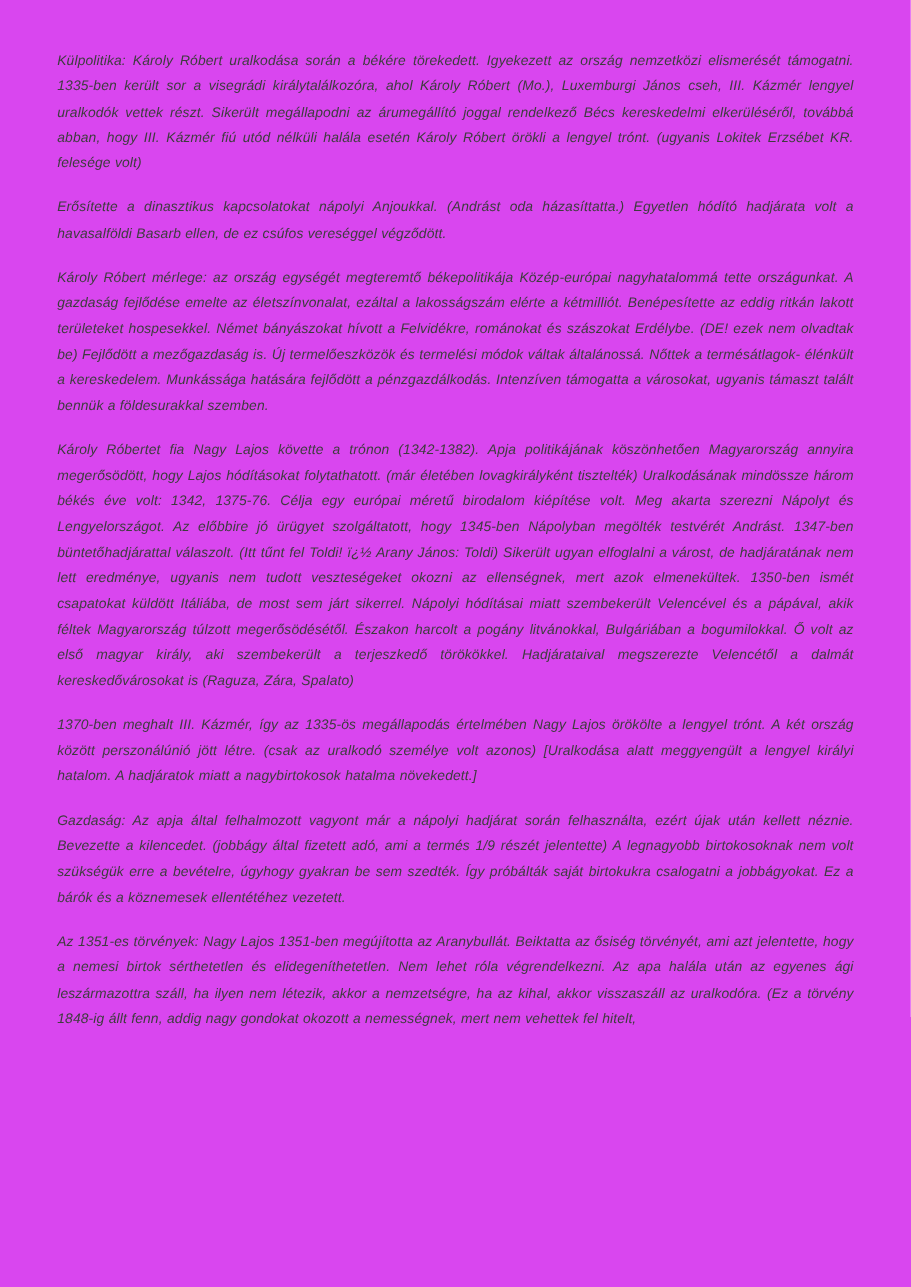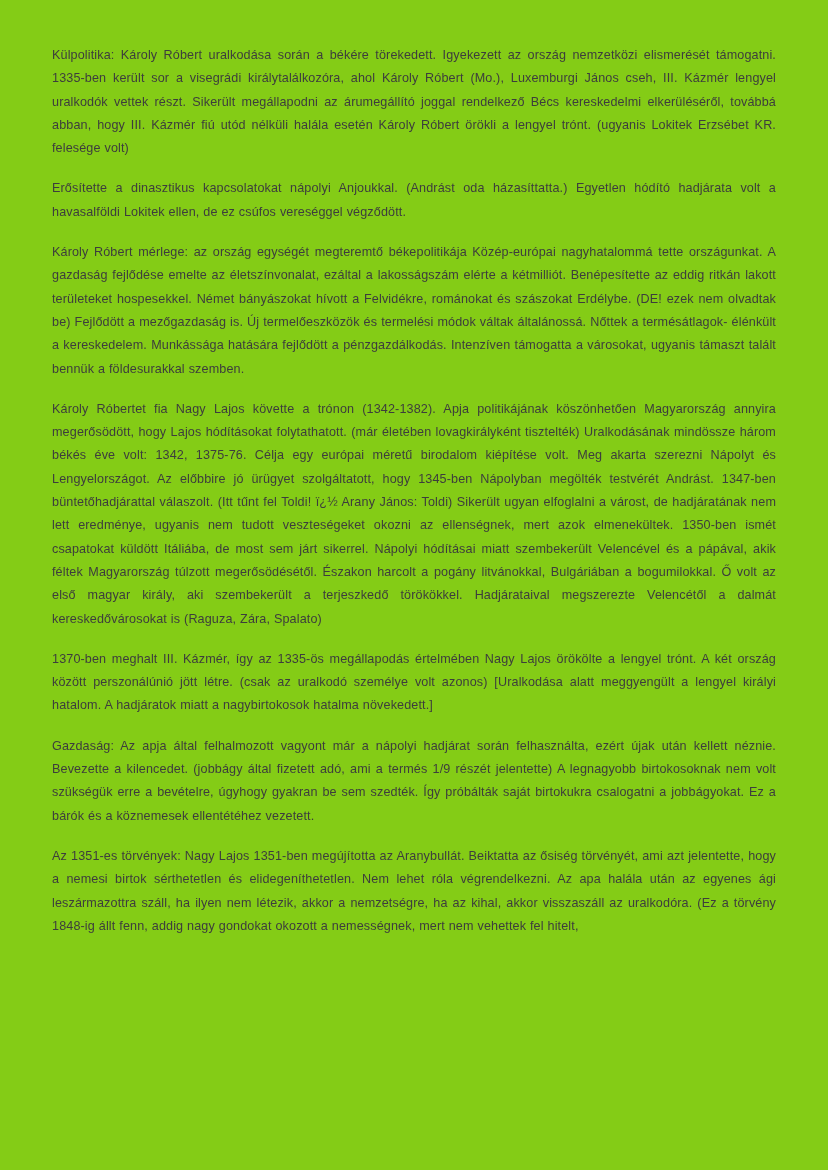--- a/index.html
+++ b/index.html
@@ -11,21 +11,22 @@
     min-height: 1170px;
     background: #ffffff;
     font-family: "Liberation Sans", sans-serif;
     color: #3a3a3a;
   }
   .page {
     width: 828px;
     min-height: 1170px;
     box-sizing: border-box;
     padding: 44px 52px 28px 52px;
-    background: #84cc16;
+    background: #d946ef;
+    font-style: italic;
   }
   .doc-body {
     display: block;
   }
   .para {
     font-size: 12.6px;
     line-height: 1.85;
     text-align: justify;
     text-justify: inter-word;
     color: #3d3d3d;
@@ -37,20 +38,20 @@
   .para:last-child {
     margin-bottom: 12px;
   }
 </style>
 </head>
 <body>
 
 <div class="page">
   <div class="doc-body">
     <p class="para">Külpolitika: Károly Róbert uralkodása során a békére törekedett. Igyekezett az ország nemzetközi elismerését támogatni. 1335-ben került sor a visegrádi királytalálkozóra, ahol Károly Róbert (Mo.), Luxemburgi János cseh, III. Kázmér lengyel uralkodók vettek részt. Sikerült megállapodni az árumegállító joggal rendelkező Bécs kereskedelmi elkerüléséről, továbbá abban, hogy III. Kázmér fiú utód nélküli halála esetén Károly Róbert örökli a lengyel trónt. (ugyanis Lokitek Erzsébet KR. felesége volt)</p>
-    <p class="para">Erősítette a dinasztikus kapcsolatokat nápolyi Anjoukkal. (Andrást oda házasíttatta.) Egyetlen hódító hadjárata volt a havasalföldi Lokitek ellen, de ez csúfos vereséggel végződött.</p>
+    <p class="para">Erősítette a dinasztikus kapcsolatokat nápolyi Anjoukkal. (Andrást oda házasíttatta.) Egyetlen hódító hadjárata volt a havasalföldi Basarb ellen, de ez csúfos vereséggel végződött.</p>
     <p class="para">Károly Róbert mérlege: az ország egységét megteremtő békepolitikája Közép-európai nagyhatalommá tette országunkat. A gazdaság fejlődése emelte az életszínvonalat, ezáltal a lakosságszám elérte a kétmilliót. Benépesítette az eddig ritkán lakott területeket hospesekkel. Német bányászokat hívott a Felvidékre, románokat és szászokat Erdélybe. (DE! ezek nem olvadtak be) Fejlődött a mezőgazdaság is. Új termelőeszközök és termelési módok váltak általánossá. Nőttek a termésátlagok- élénkült a kereskedelem. Munkássága hatására fejlődött a pénzgazdálkodás. Intenzíven támogatta a városokat, ugyanis támaszt talált bennük a földesurakkal szemben.</p>
     <p class="para">Károly Róbertet fia Nagy Lajos követte a trónon (1342-1382). Apja politikájának köszönhetően Magyarország annyira megerősödött, hogy Lajos hódításokat folytathatott. (már életében lovagkirályként tisztelték) Uralkodásának mindössze három békés éve volt: 1342, 1375-76. Célja egy európai méretű birodalom kiépítése volt. Meg akarta szerezni Nápolyt és Lengyelországot. Az előbbire jó ürügyet szolgáltatott, hogy 1345-ben Nápolyban megölték testvérét Andrást. 1347-ben büntetőhadjárattal válaszolt. (Itt tűnt fel Toldi! ï¿½ Arany János: Toldi) Sikerült ugyan elfoglalni a várost, de hadjáratának nem lett eredménye, ugyanis nem tudott veszteségeket okozni az ellenségnek, mert azok elmenekültek. 1350-ben ismét csapatokat küldött Itáliába, de most sem járt sikerrel. Nápolyi hódításai miatt szembekerült Velencével és a pápával, akik féltek Magyarország túlzott megerősödésétől. Északon harcolt a pogány litvánokkal, Bulgáriában a bogumilokkal. Ő volt az első magyar király, aki szembekerült a terjeszkedő törökökkel. Hadjárataival megszerezte Velencétől a dalmát kereskedővárosokat is (Raguza, Zára, Spalato)</p>
     <p class="para">1370-ben meghalt III. Kázmér, így az 1335-ös megállapodás értelmében Nagy Lajos örökölte a lengyel trónt. A két ország között perszonálúnió jött létre. (csak az uralkodó személye volt azonos) [Uralkodása alatt meggyengült a lengyel királyi hatalom. A hadjáratok miatt a nagybirtokosok hatalma növekedett.]</p>
     <p class="para">Gazdaság: Az apja által felhalmozott vagyont már a nápolyi hadjárat során felhasználta, ezért újak után kellett néznie. Bevezette a kilencedet. (jobbágy által fizetett adó, ami a termés 1/9 részét jelentette) A legnagyobb birtokosoknak nem volt szükségük erre a bevételre, úgyhogy gyakran be sem szedték. Így próbálták saját birtokukra csalogatni a jobbágyokat. Ez a bárók és a köznemesek ellentétéhez vezetett.</p>
     <p class="para">Az 1351-es törvények: Nagy Lajos 1351-ben megújította az Aranybullát. Beiktatta az ősiség törvényét, ami azt jelentette, hogy a nemesi birtok sérthetetlen és elidegeníthetetlen. Nem lehet róla végrendelkezni. Az apa halála után az egyenes ági leszármazottra száll, ha ilyen nem létezik, akkor a nemzetségre, ha az kihal, akkor visszaszáll az uralkodóra. (Ez a törvény 1848-ig állt fenn, addig nagy gondokat okozott a nemességnek, mert nem vehettek fel hitelt,</p>
   </div>
 </div>
 
 </body></html>

